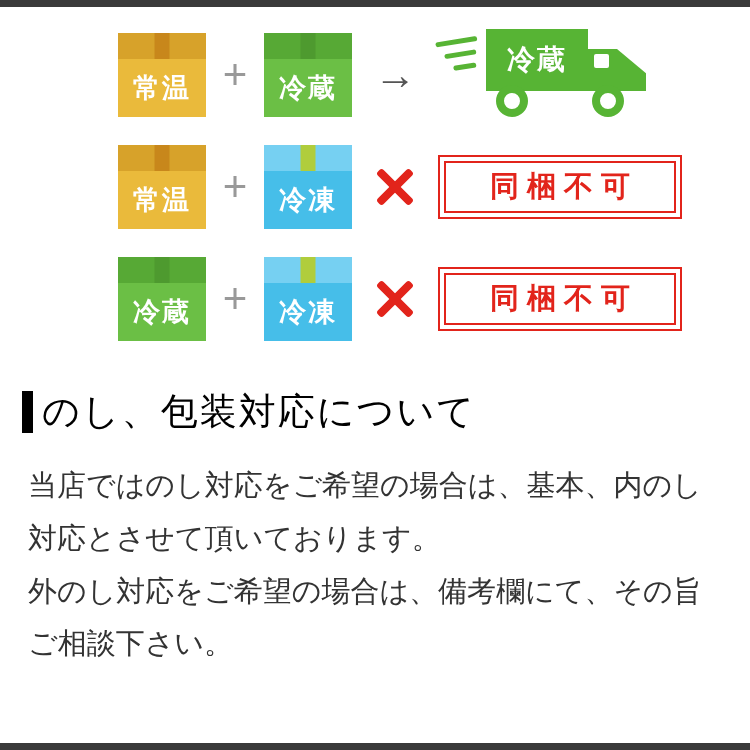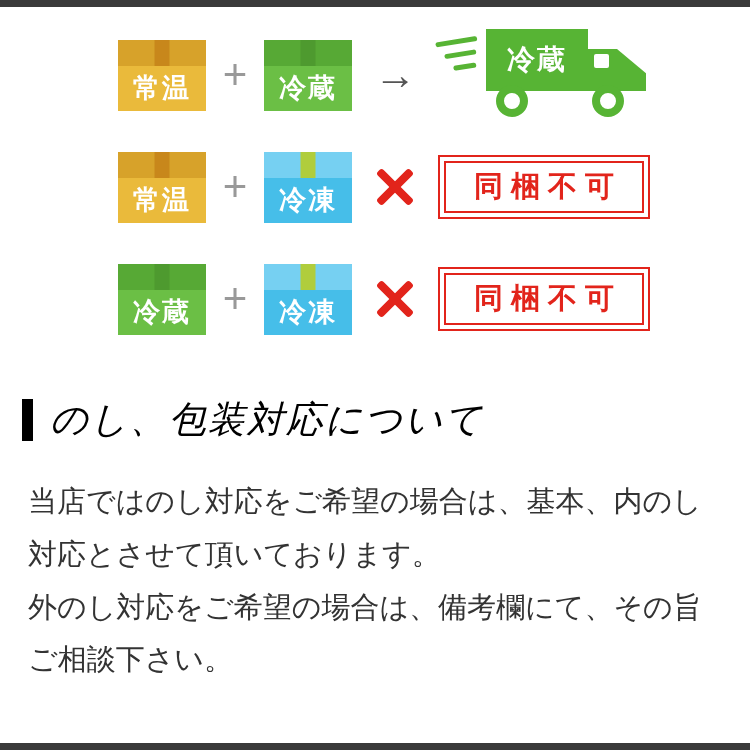--- a/index.html
+++ b/index.html
@@ -14,21 +14,21 @@
   body{font-family:"Liberation Sans","DejaVu Sans",sans-serif;}
   .page{position:relative;width:750px;height:750px;background:#ffffff;overflow:hidden;}
   .edge{position:absolute;left:0;width:100%;height:7px;background:var(--edge-strip);}
   .edge.top{top:0;}
   .edge.bottom{bottom:0;}
 
   
   .diagram{padding:33px 0 0 118px;}
   .diagram-row{display:flex;align-items:center;height:84px;margin-bottom:28px;}
 
-  .pkg{width:88px;height:71px;display:flex;flex-direction:column;flex:0 0 auto;}
+  .pkg{width:88px;height:84px;display:flex;flex-direction:column;flex:0 0 auto;}
   .pkg-top{height:26px;position:relative;}
   .pkg-tape{position:absolute;left:50%;top:0;transform:translateX(-50%);width:15px;height:100%;}
   .pkg-front{flex:1;color:#fff;font-weight:bold;font-size:27px;letter-spacing:2px;
              display:flex;align-items:center;justify-content:center;}
   .pkg.ambient .pkg-top{background:var(--ambient-top);}
   .pkg.ambient .pkg-tape{background:var(--ambient-tape);}
   .pkg.ambient .pkg-front{background:var(--ambient-front);}
   .pkg.chilled .pkg-top{background:var(--chilled-top);}
   .pkg.chilled .pkg-tape{background:var(--chilled-tape);}
   .pkg.chilled .pkg-front{background:var(--chilled-front);}
@@ -56,29 +56,29 @@
                display:flex;align-items:center;justify-content:center;}
   .truck-cab{position:absolute;left:150px;top:20px;width:58px;height:42px;background:var(--truck-green);
              clip-path:polygon(0 0,50% 0,100% 58%,100% 100%,0 100%);}
   .truck-window{position:absolute;left:6px;top:5px;width:15px;height:14px;background:#fff;border-radius:2px;}
   .wheel{position:absolute;top:56px;width:16px;height:16px;background:#fff;
          border:8px solid var(--truck-green);border-radius:50%;}
   .wheel.w1{left:58px;}
   .wheel.w2{left:154px;}
 
   
-  .stamp{width:212px;height:64px;box-sizing:border-box;border:2px solid var(--stamp-red);padding:4px;flex:0 0 auto;}
+  .stamp{width:244px;height:64px;box-sizing:border-box;border:2px solid var(--stamp-red);padding:4px;flex:0 0 auto;}
   .stamp-inner{width:100%;height:100%;box-sizing:border-box;border:2px solid var(--stamp-red);
                display:flex;align-items:center;justify-content:center;color:var(--stamp-red);
                font-size:29px;font-weight:bold;letter-spacing:8px;text-indent:8px;}
 
   
   .heading{display:flex;align-items:center;margin:46px 0 0 22px;}
   .heading-bar{width:11px;height:42px;background:var(--heading-black);margin-right:9px;flex:0 0 auto;}
-  .heading h2{margin:8px;font-size:37px;font-weight:500;color:var(--heading-black);letter-spacing:2px;font-style:italic;}
+  .heading h2{margin:0;font-size:37px;font-weight:500;color:var(--heading-black);letter-spacing:2px;}
   .body-text{margin:22px 30px 0 28px;font-size:29px;line-height:1.82;color:var(--body-text);}
   .body-text p{margin:0;}
 </style>
 </head>
 <body>
 
 <div class="page">
   <div class="edge top"></div>
 
   <div class="diagram">

